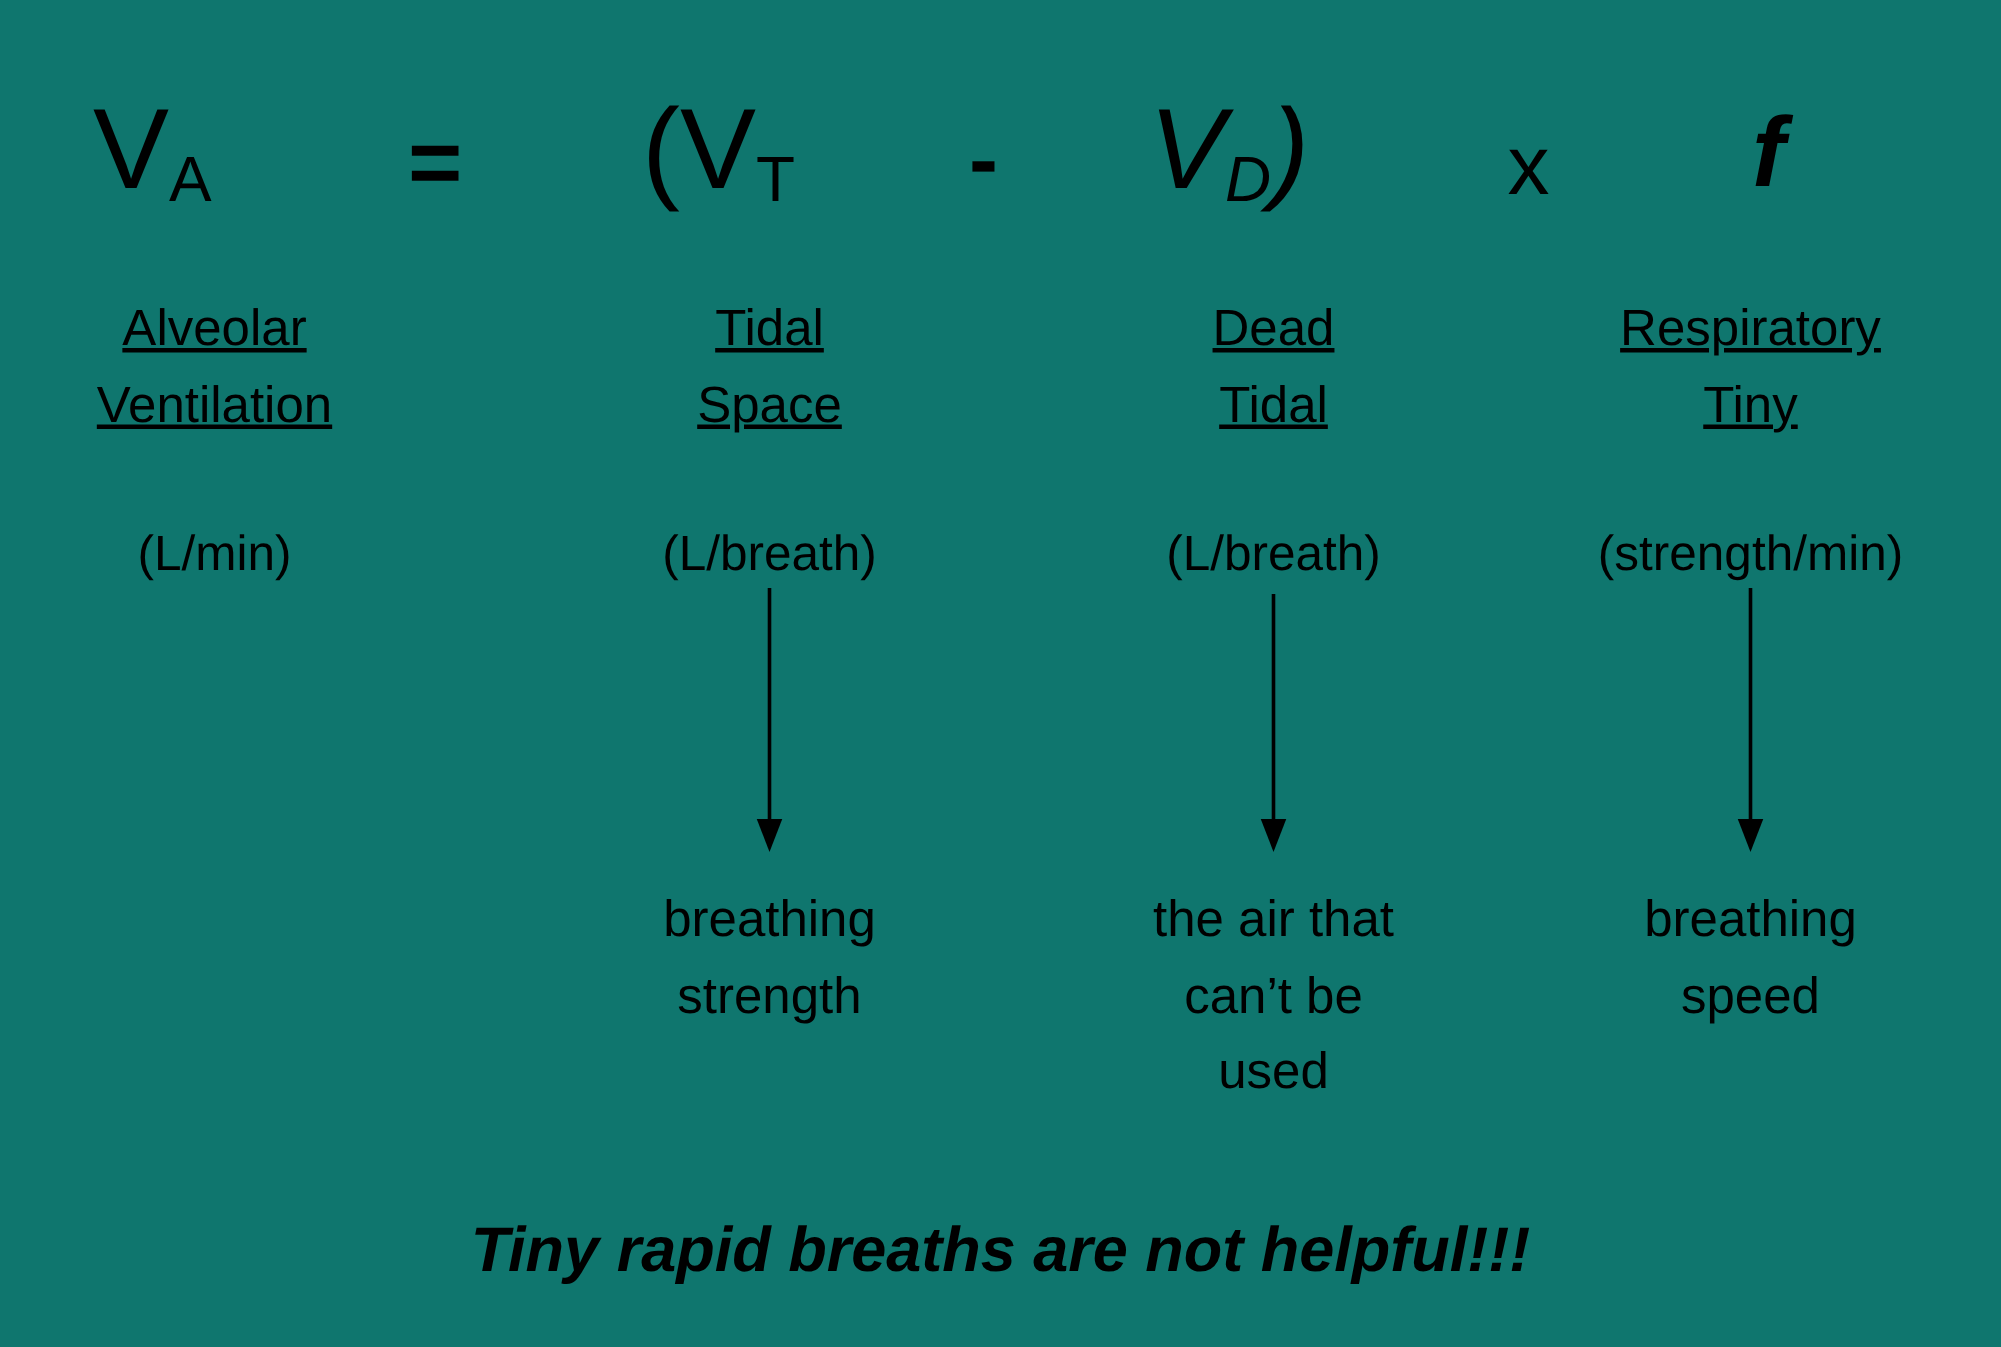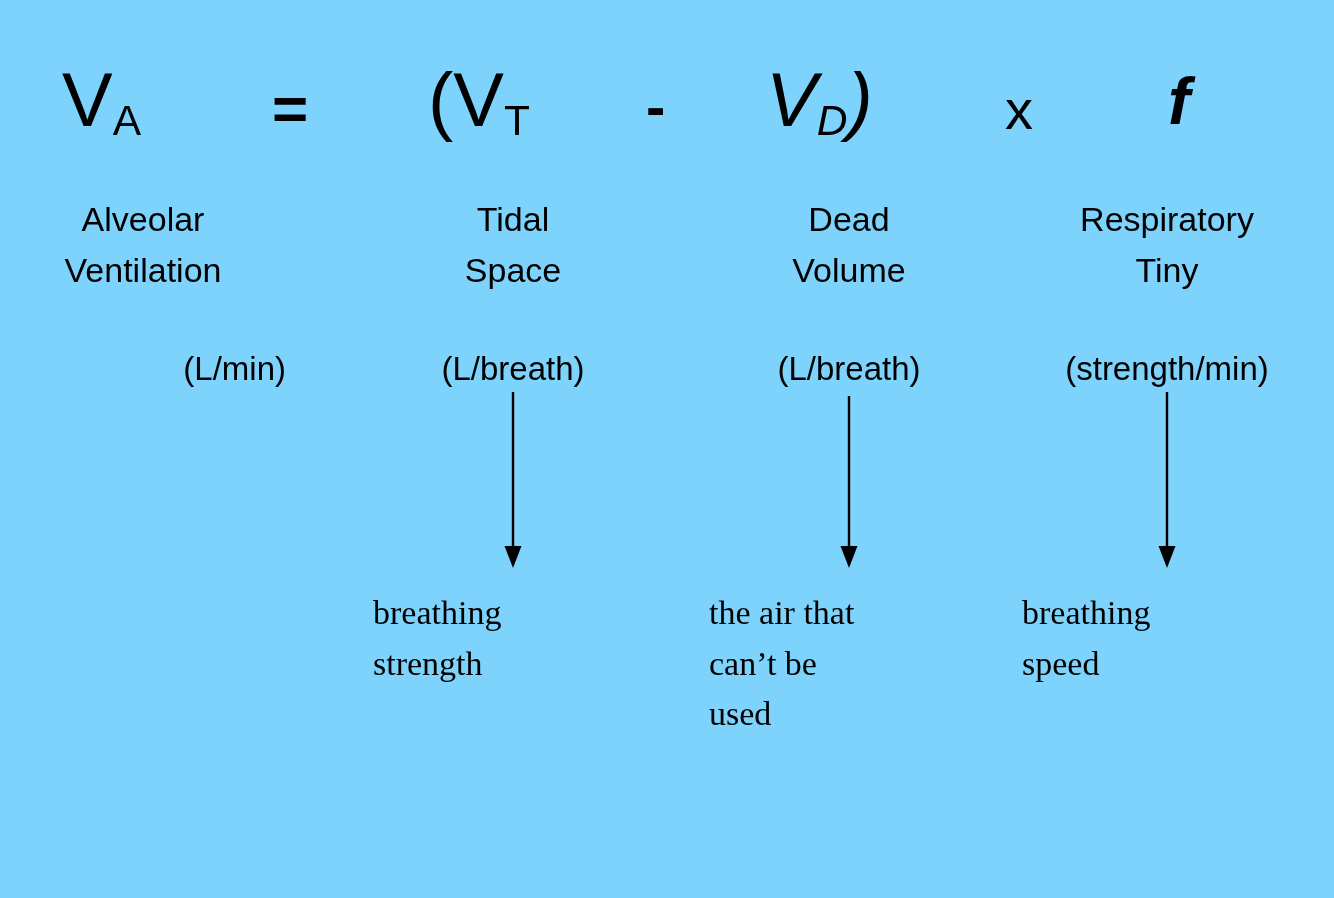--- a/index.html
+++ b/index.html
@@ -9,21 +9,21 @@
   }
   body {
     font-family: "Liberation Sans", sans-serif;
     color: #000000;
     -webkit-font-smoothing: antialiased;
   }
   #page {
     position: relative;
     width: 1334px;
     height: 898px;
-    background: #7dd3fc;
+    background: #0f766e;
     overflow: hidden;
   }
 
   
   .eq-term {
     position: absolute;
     font-size: 76px;
     line-height: 1;
     font-weight: 400;
     white-space: nowrap;
@@ -70,58 +70,58 @@
   #t-f    { left: 1168px; top: 68px; }
 
   
   .col-name {
     position: absolute;
     font-size: 34px;
     line-height: 1.49;
     text-align: center;
     white-space: pre-line;
     font-weight: 400;
+    text-decoration: underline;
   }
   #n-1 { left:   0px; top: 194px; width: 286px; }
   #n-2 { left: 373px; top: 194px; width: 280px; }
   #n-3 { left: 709px; top: 194px; width: 280px; }
   #n-4 { left: 1022px;top: 194px; width: 290px; }
 
   
   .col-units {
     position: absolute;
     font-size: 33px;
     line-height: 1;
     text-align: center;
     white-space: nowrap;
     font-weight: 400;
   }
-  #u-1 { left:   0px; top: 352px; width: 286px; text-align: right; }
+  #u-1 { left:   0px; top: 352px; width: 286px; }
   #u-2 { left: 373px; top: 352px; width: 280px; }
   #u-3 { left: 709px; top: 352px; width: 280px; }
   #u-4 { left: 1022px;top: 352px; width: 290px; }
 
   
   .arrow-svg {
     position: absolute;
     overflow: visible;
   }
   #a-2 { left: 499px; top: 392px; }
   #a-3 { left: 835px; top: 396px; }
   #a-4 { left: 1153px;top: 392px; }
 
   
   .col-note {
     position: absolute;
     font-size: 34px;
     line-height: 1.49;
-    text-align: left;
+    text-align: center;
     white-space: pre-line;
     font-weight: 400;
-    font-family: Liberation Serif, serif;
   }
   #d-2 { left: 373px; top: 588px; width: 280px; }
   #d-3 { left: 709px; top: 588px; width: 280px; }
   #d-4 { left: 1022px;top: 588px; width: 290px; }
 
   
   #caption {
     position: absolute;
     left: 0;
     top: 812px;
@@ -161,21 +161,21 @@
 
     <div class="eq-freq" id="t-f">f</div>
   </div>
 
   <div>
     <div class="col-name" id="n-1">Alveolar
 Ventilation</div>
     <div class="col-name" id="n-2">Tidal
 Space</div>
     <div class="col-name" id="n-3">Dead
-Volume</div>
+Tidal</div>
     <div class="col-name" id="n-4">Respiratory
 Tiny</div>
   </div>
 
   <div>
     <div class="col-units" id="u-1">(L/min)</div>
     <div class="col-units" id="u-2">(L/breath)</div>
     <div class="col-units" id="u-3">(L/breath)</div>
     <div class="col-units" id="u-4">(strength/min)</div>
   </div>
@@ -198,14 +198,15 @@
   <div>
     <div class="col-note" id="d-2">breathing
 strength</div>
     <div class="col-note" id="d-3">the air that
 can’t be
 used</div>
     <div class="col-note" id="d-4">breathing
 speed</div>
   </div>
 
+  <div id="caption">Tiny rapid breaths are not helpful!!!</div>
 
 </div>
 
 </body></html>

